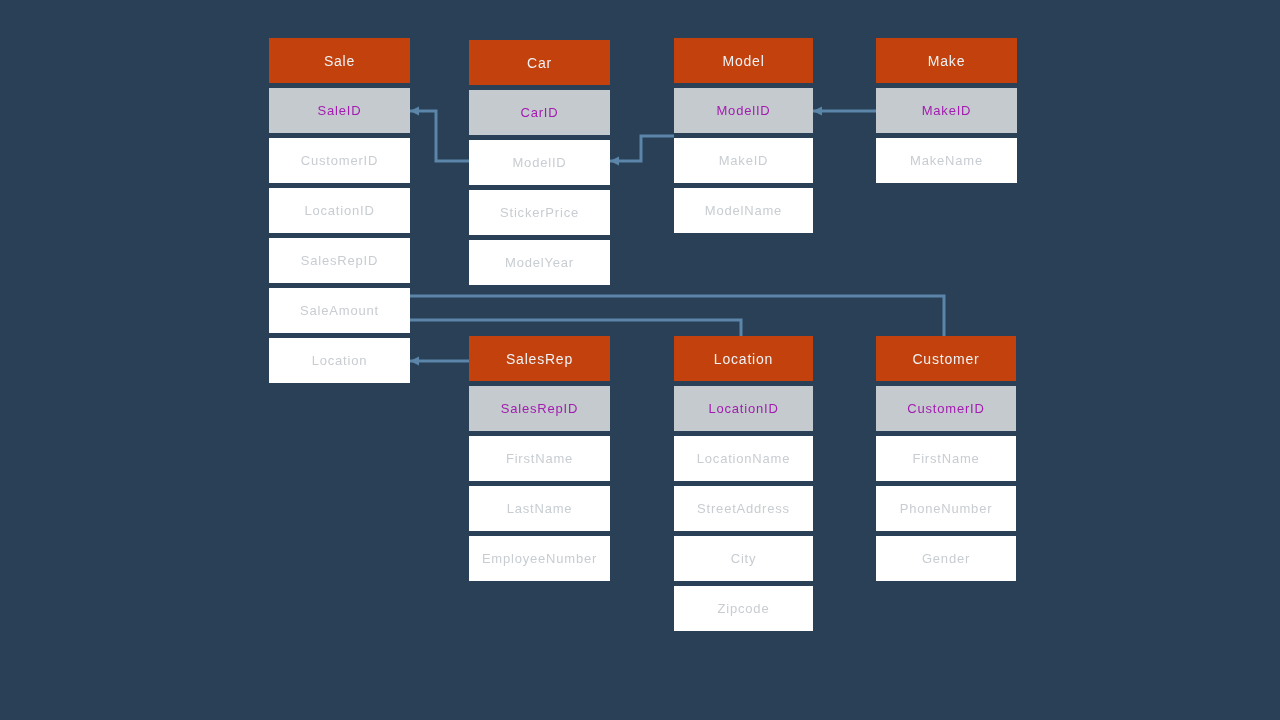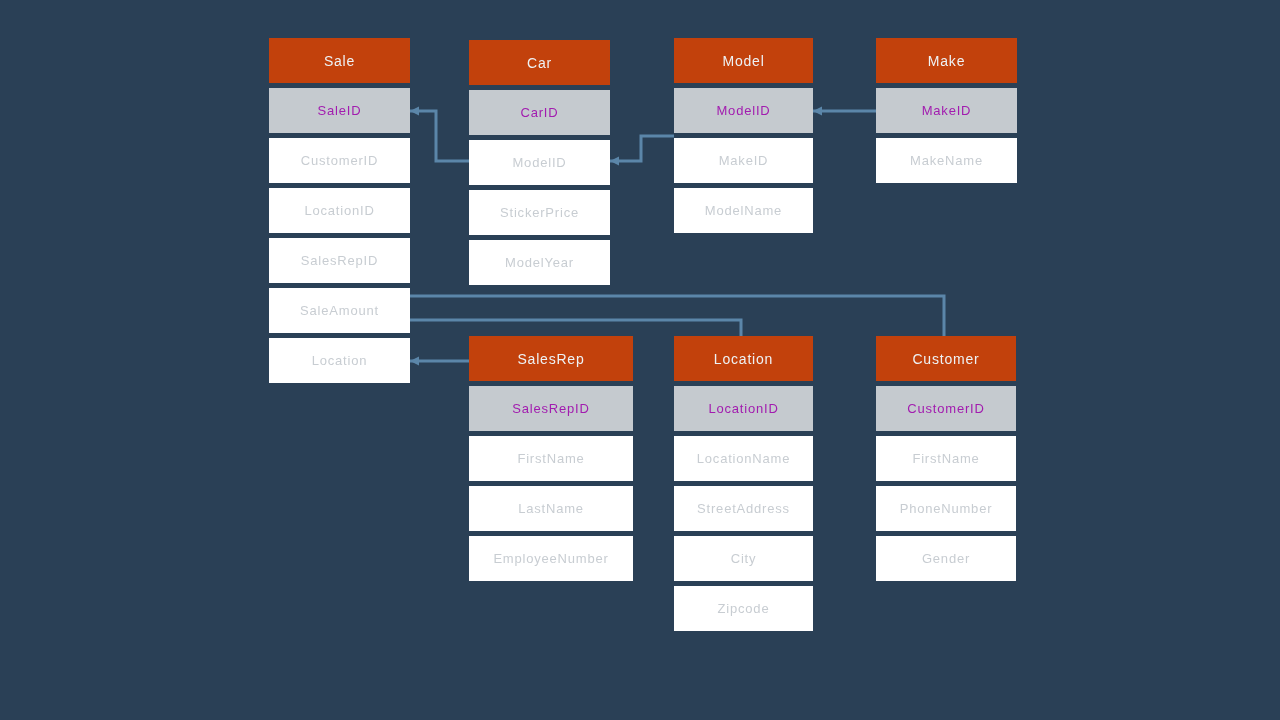--- a/index.html
+++ b/index.html
@@ -87,21 +87,21 @@
       <div class="thead">Model</div>
       <div class="trow key">ModelID</div>
       <div class="trow">MakeID</div>
       <div class="trow">ModelName</div>
     </div>
     <div class="db-table" style="left: 876px; top: 38px; width: 141px;">
       <div class="thead">Make</div>
       <div class="trow key">MakeID</div>
       <div class="trow">MakeName</div>
     </div>
-    <div class="db-table" style="left: 469px; top: 336px; width: 164px;">
+    <div class="db-table" style="left: 469px; top: 336px; width: 141px;">
       <div class="thead">SalesRep</div>
       <div class="trow key">SalesRepID</div>
       <div class="trow">FirstName</div>
       <div class="trow">LastName</div>
       <div class="trow">EmployeeNumber</div>
     </div>
     <div class="db-table" style="left: 674px; top: 336px; width: 139px;">
       <div class="thead">Location</div>
       <div class="trow key">LocationID</div>
       <div class="trow">LocationName</div>

